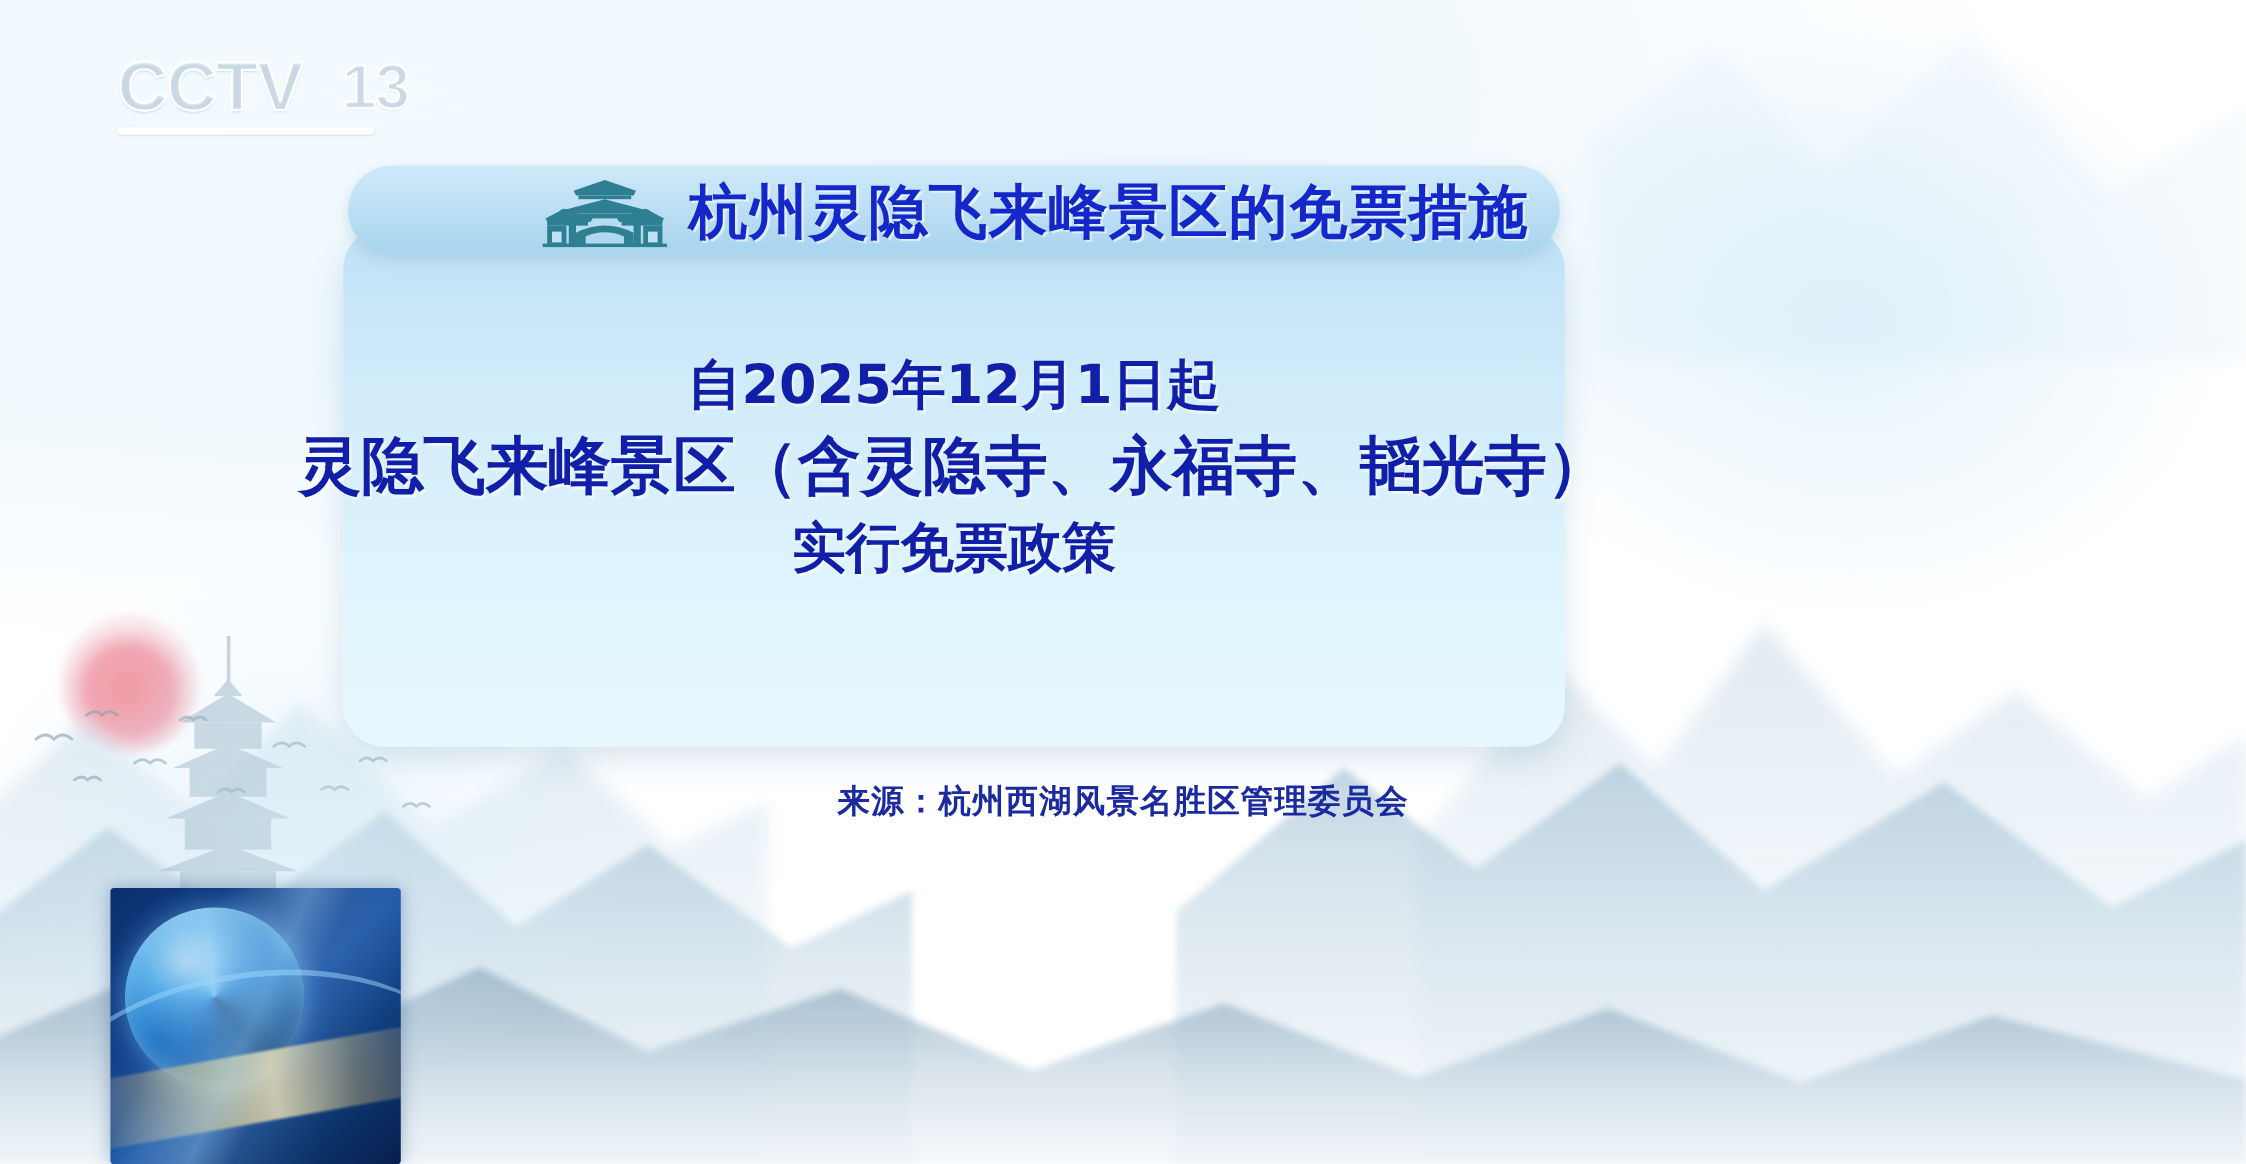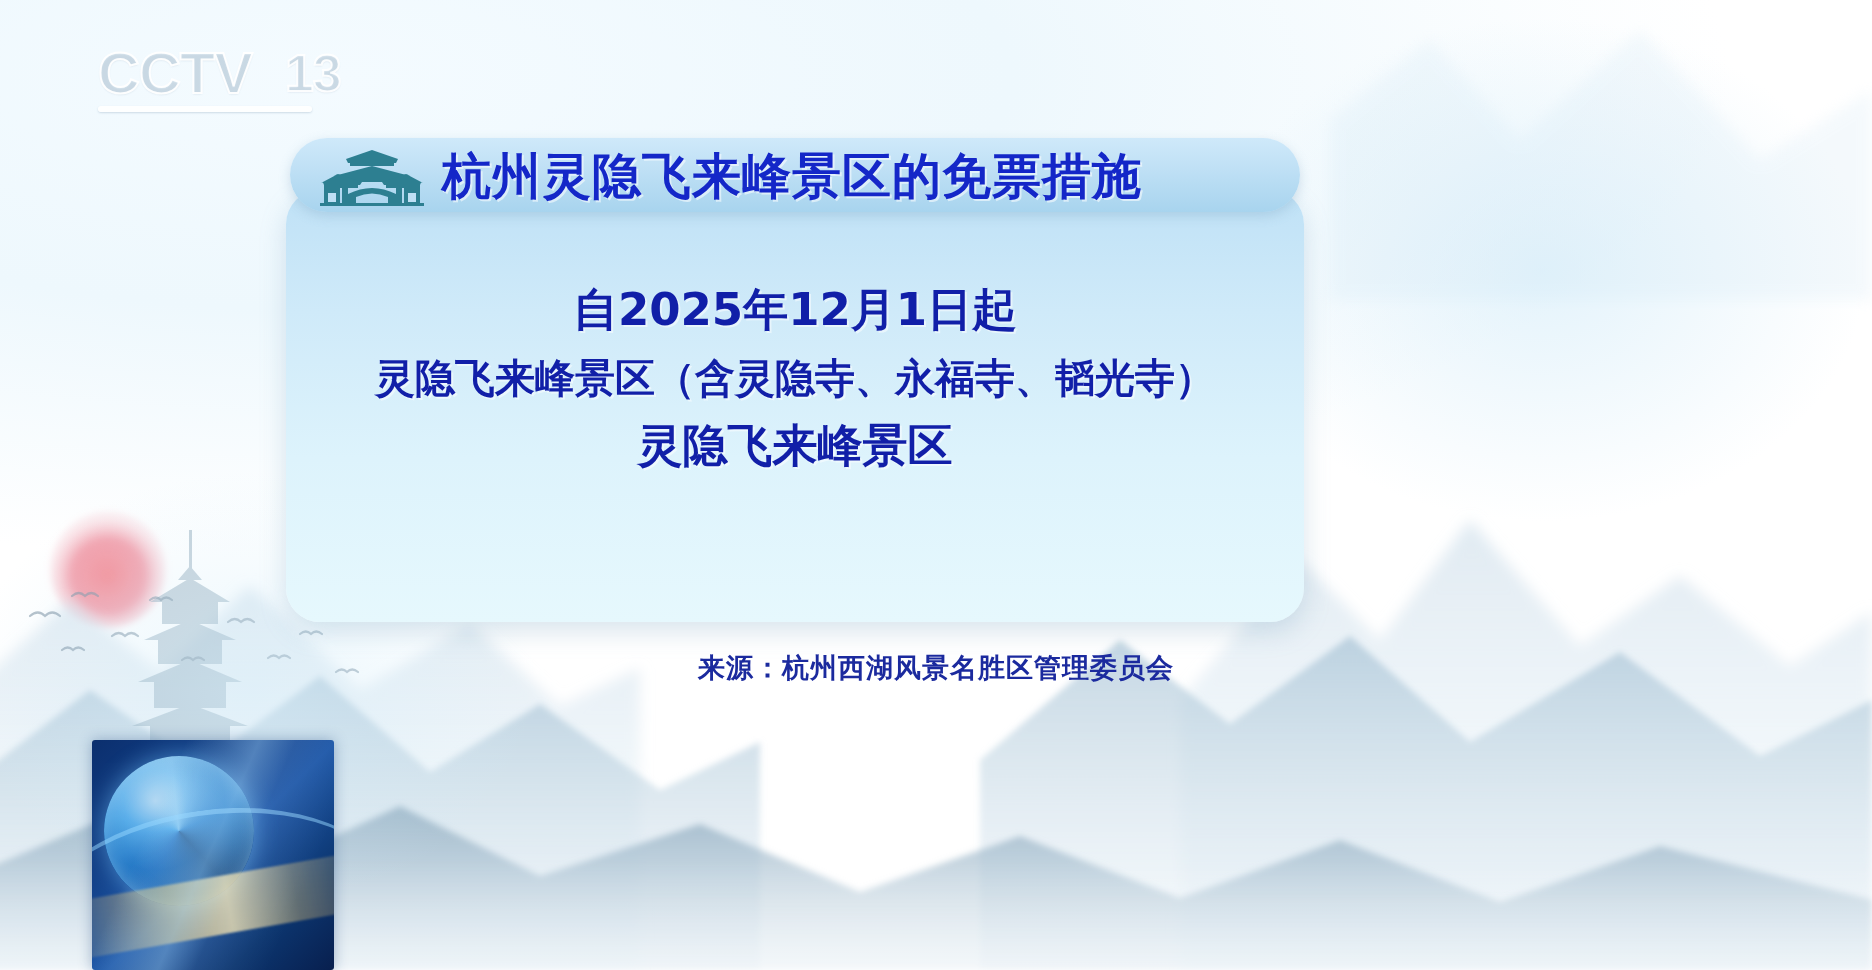--- a/index.html
+++ b/index.html
@@ -76,20 +76,21 @@
   }
   
   #title-pill{
     position:absolute;left:290px;top:138px;width:1010px;height:74px;
     border-radius:37px;
     background:linear-gradient(180deg,#cfe9fa 0%,#bfe0f5 42%,#a8d4ee 100%);
     box-shadow:0 4px 12px rgba(120,160,190,.30);
     display:flex;align-items:center;
     padding:4px 26px 0 30px;box-sizing:border-box;
     gap:18px;
+    justify-content:flex-end;
   }
   #title-pill .gate{flex:0 0 auto;width:104px;height:58px;}
   #title-text{
     font-size:49px;font-weight:700;letter-spacing:1px;
     color:#1427c8;
     text-shadow:2px 2px 0 rgba(255,255,255,.55);
     white-space:nowrap;
     font-family:"DejaVu Sans","Liberation Sans",sans-serif;
   }
 
@@ -99,22 +100,22 @@
     display:flex;flex-direction:column;align-items:center;
     gap:0px;
   }
   .bline{
     font-size:45px;font-weight:700;color:#111fa8;
     text-align:center;white-space:nowrap;
     line-height:68px;height:68px;
     text-shadow:2px 2px 0 rgba(255,255,255,.5);
     font-family:"DejaVu Sans","Liberation Sans",sans-serif;
   }
-  .bline.l1{margin-top:18px;}
-  .bline.l2{font-size:40px;}
+  .bline.l1{margin-top:29px;}
+  .bline.l2{font-size:52px;}
   .bline.l4{font-size:44px;}
 
   
   #source{
     position:absolute;left:0;right:0;top:650px;text-align:center;
     font-size:27px;font-weight:700;color:#1b2a9e;
     letter-spacing:1px;
     font-family:Liberation Serif, serif;
   }
 
@@ -278,21 +279,21 @@
 
         <rect x="0" y="55" width="104" height="3"></rect>
       </g>
     </svg>
     <span id="title-text">杭州灵隐飞来峰景区的免票措施</span>
   </div>
 
   <div id="body-lines">
     <div class="bline l1">自2025年12月1日起</div>
     <div class="bline l2">灵隐飞来峰景区（含灵隐寺、永福寺、韬光寺）</div>
-    <div class="bline l3">灵隐飞来峰景区</div>
+    <div class="bline l3">实行免票政策</div>
   </div>
 
   <div id="source">来源：杭州西湖风景名胜区管理委员会</div>
 
   <div id="bottom-bug">
     <div class="globe"></div>
     <div class="arc"></div>
     <div class="streak"></div>
     <div class="sheen"></div>
   </div>

